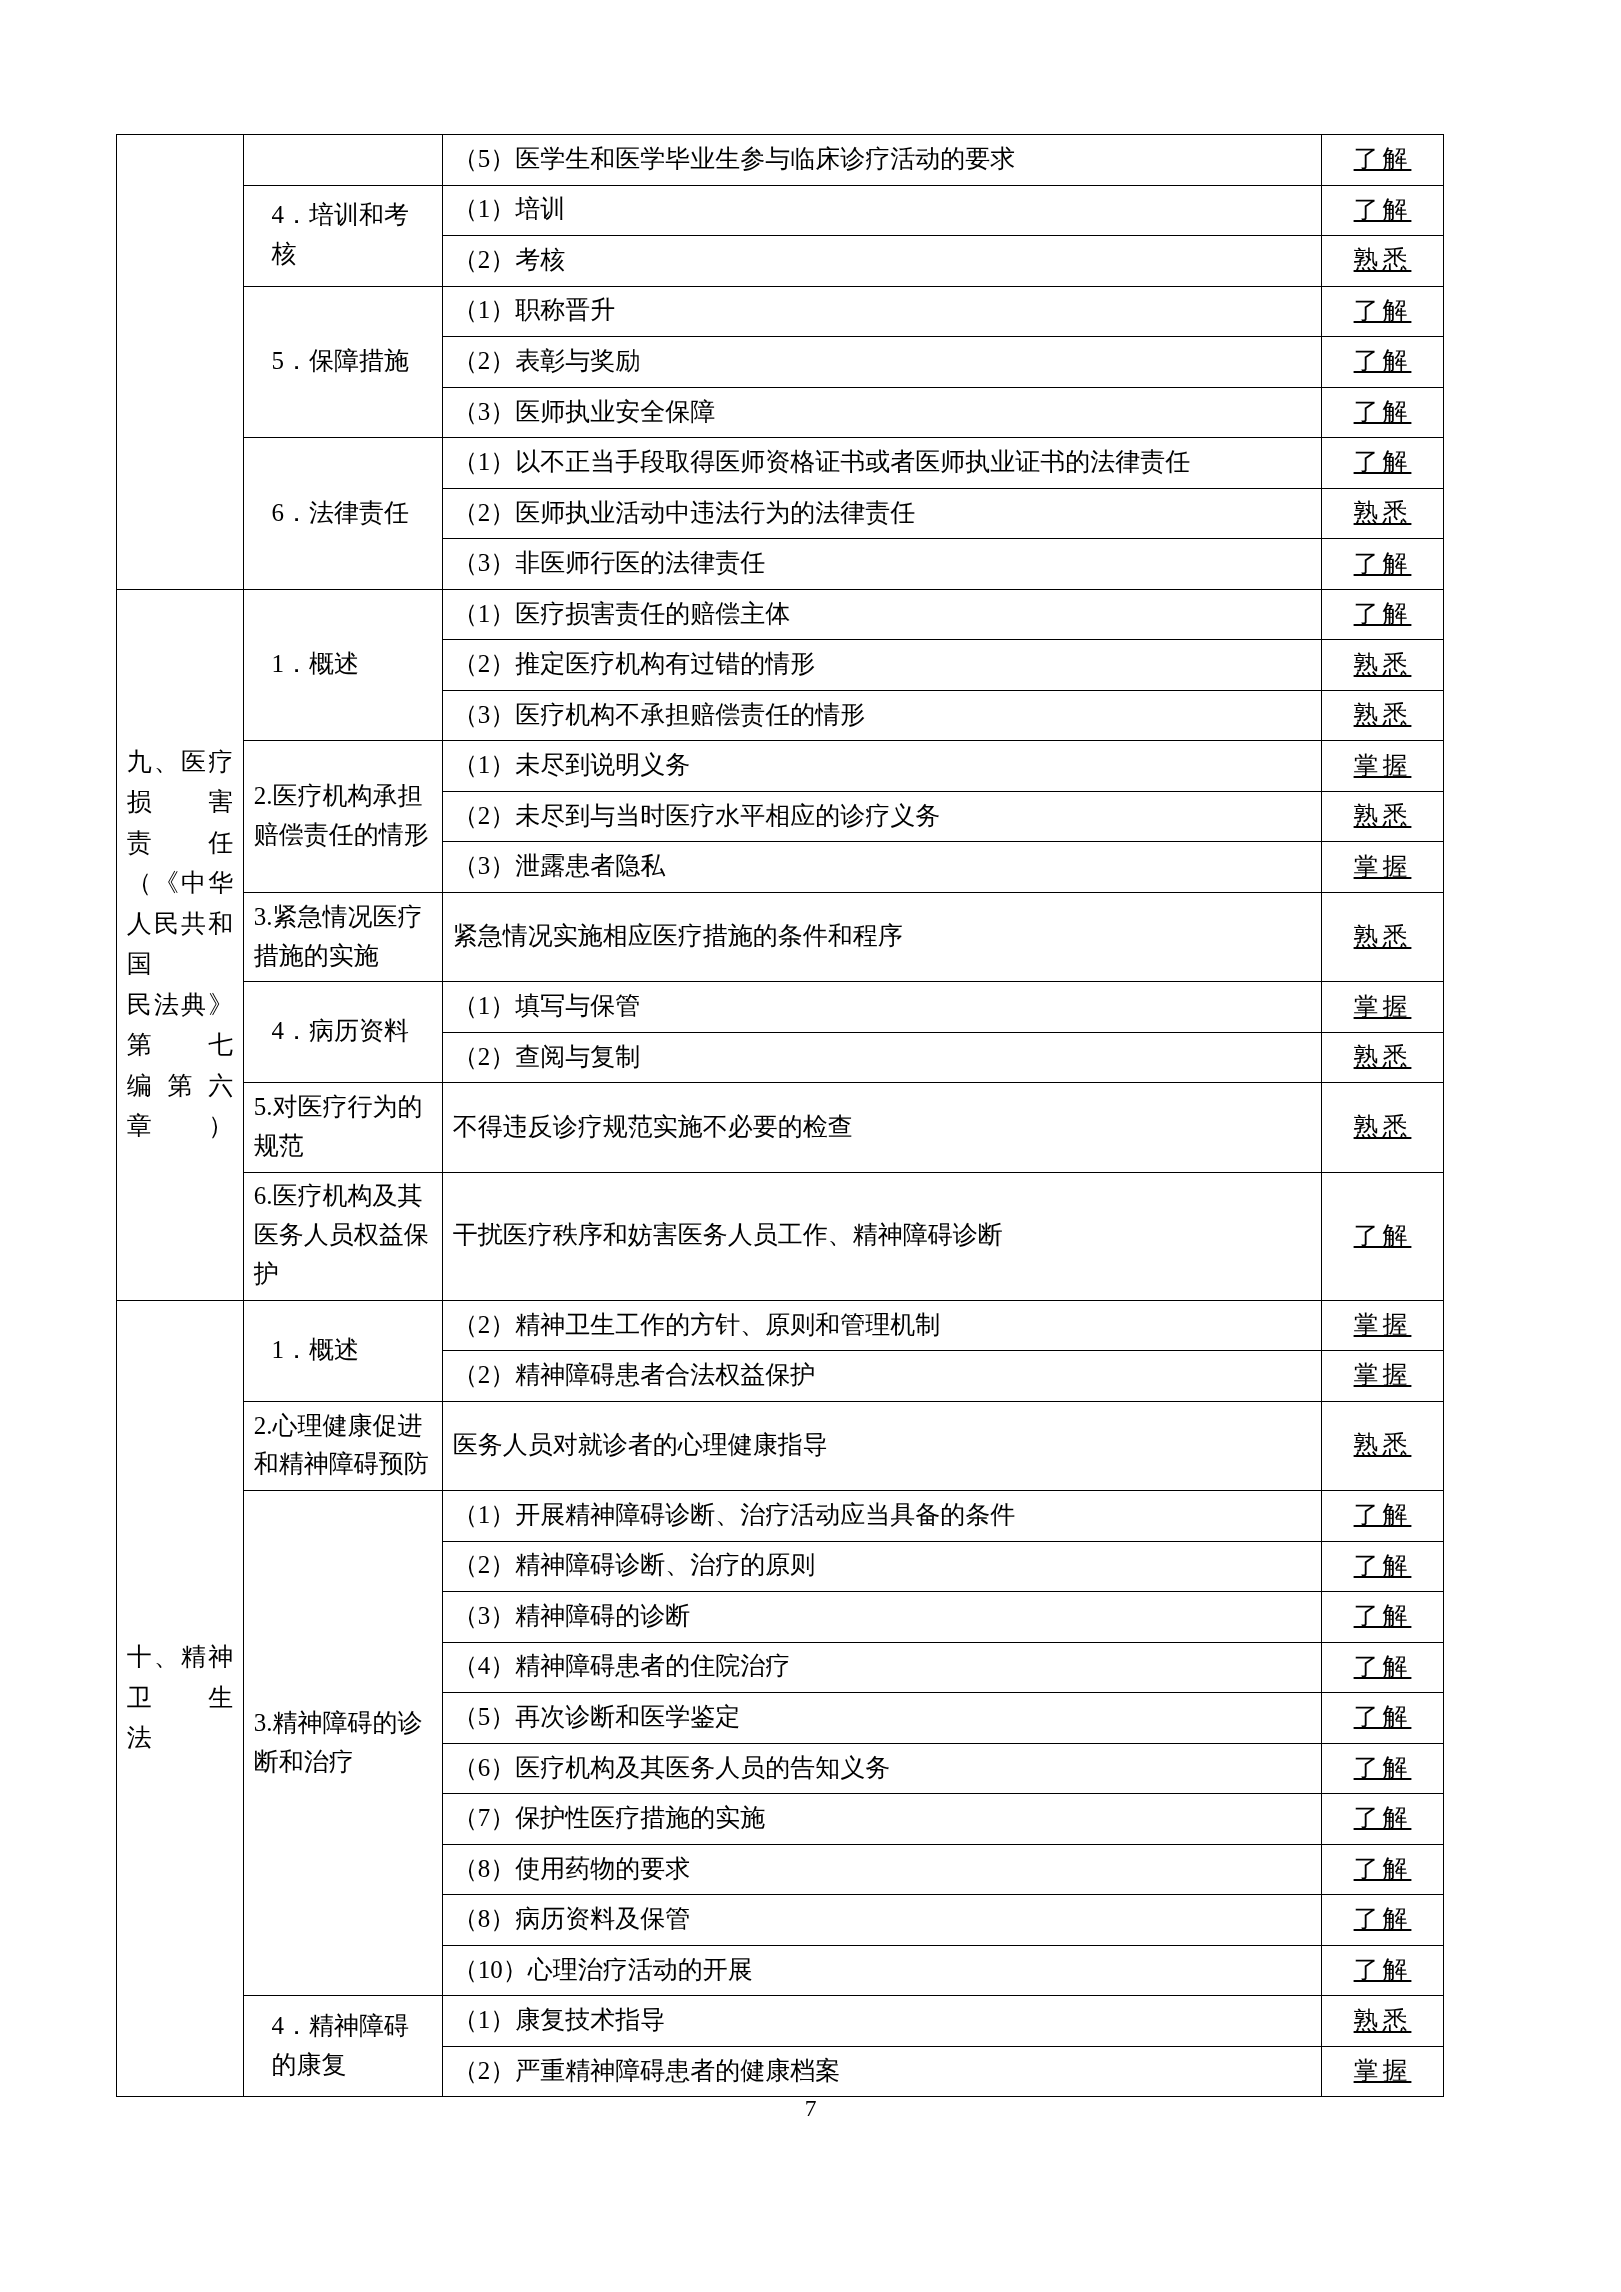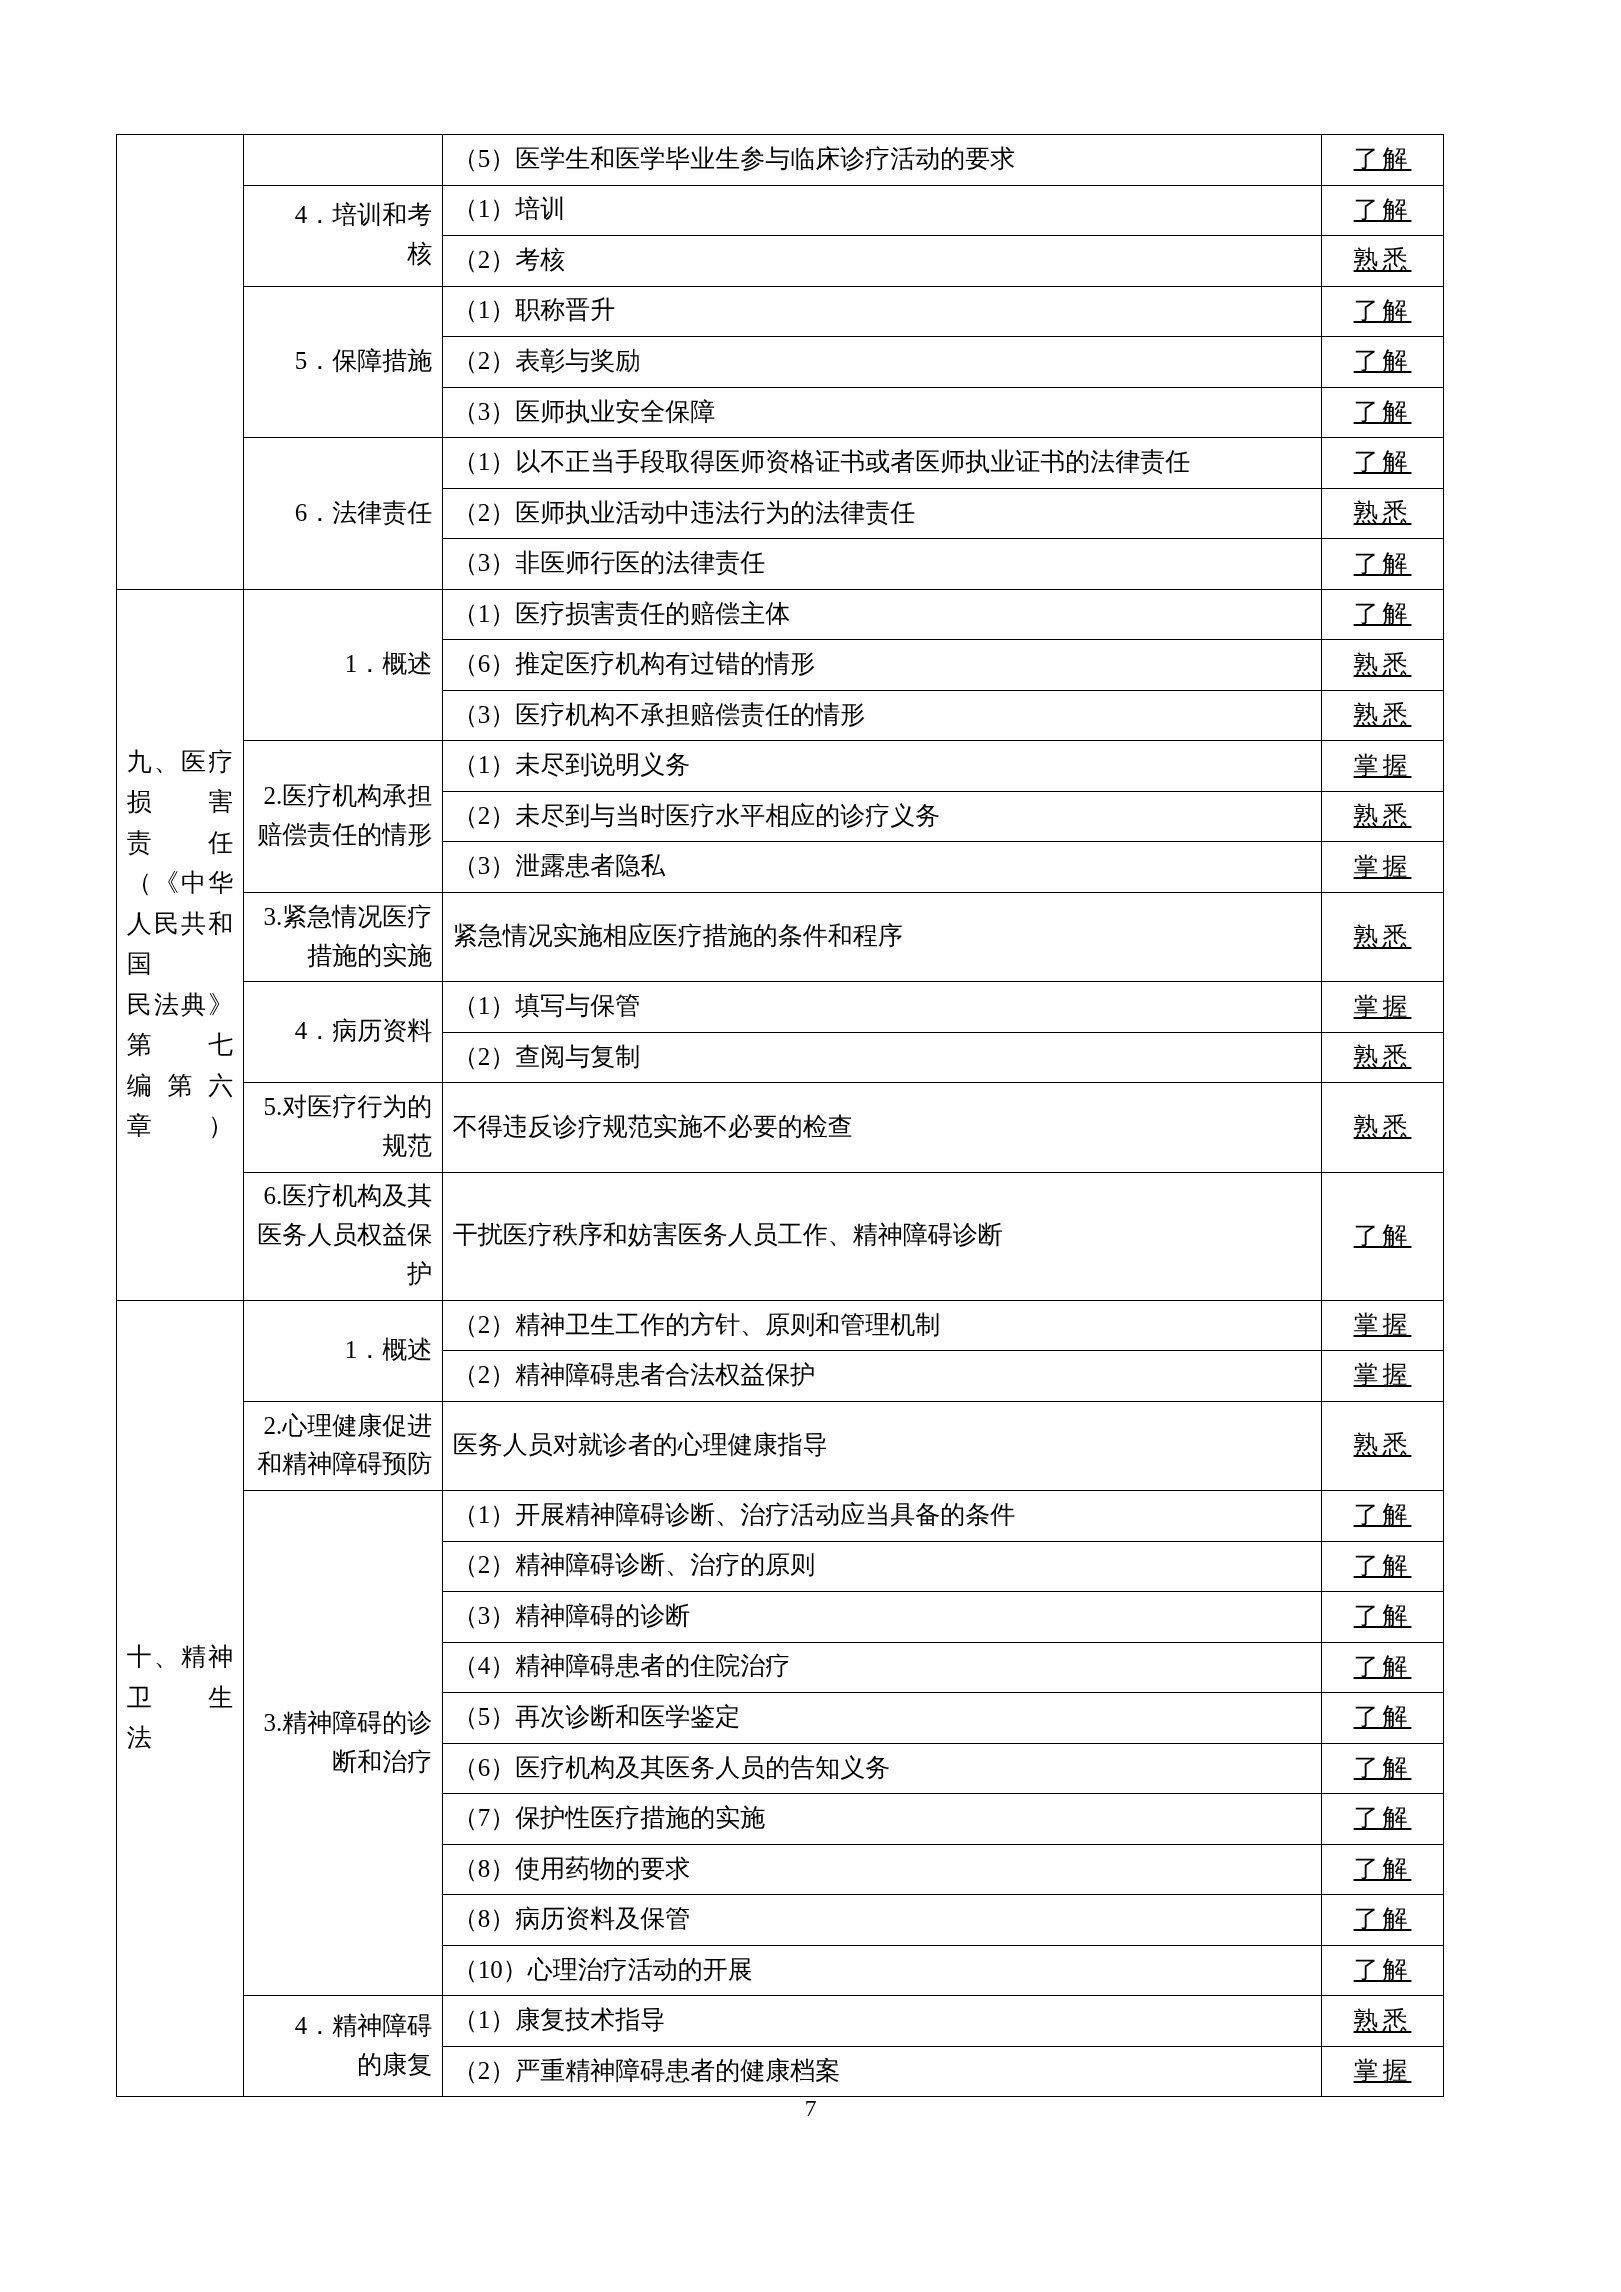--- a/index.html
+++ b/index.html
@@ -51,21 +51,21 @@
     text-align: justify;
     text-align-last: justify;
     padding-left: 11.8px;
     padding-right: 11.8px;
     line-height: 1.62;
   }
   td.sec .sec-inner {
     display: block;
   }
   td.topic {
-    text-align: right;
+    text-align: left;
     padding-left: 13.7px;
     line-height: 1.55;
   }
   td.topic.center-num {
     padding-left: 27.4px;
   }
   td.point {
     text-align: left;
     padding-left: 11.8px;
     line-height: 1.55;
@@ -154,21 +154,21 @@
             <span class="sec-inner">责任（《中华</span>
             <span class="sec-inner">人民共和国</span>
             <span class="sec-inner">民法典》第七</span>
             <span class="sec-inner">编第六章）</span>
           </td>
           <td class="topic center-num" rowspan="3">1．概述</td>
           <td class="point">（1）医疗损害责任的赔偿主体</td>
           <td class="level">了解</td>
         </tr>
         <tr>
-          <td class="point">（6）推定医疗机构有过错的情形</td>
+          <td class="point">（2）推定医疗机构有过错的情形</td>
           <td class="level">熟悉</td>
         </tr>
         <tr>
           <td class="point">（3）医疗机构不承担赔偿责任的情形</td>
           <td class="level">熟悉</td>
         </tr>
 
         <tr>
           <td class="topic" rowspan="3">2.医疗机构承担赔偿责任的情形</td>
           <td class="point">（1）未尽到说明义务</td>

